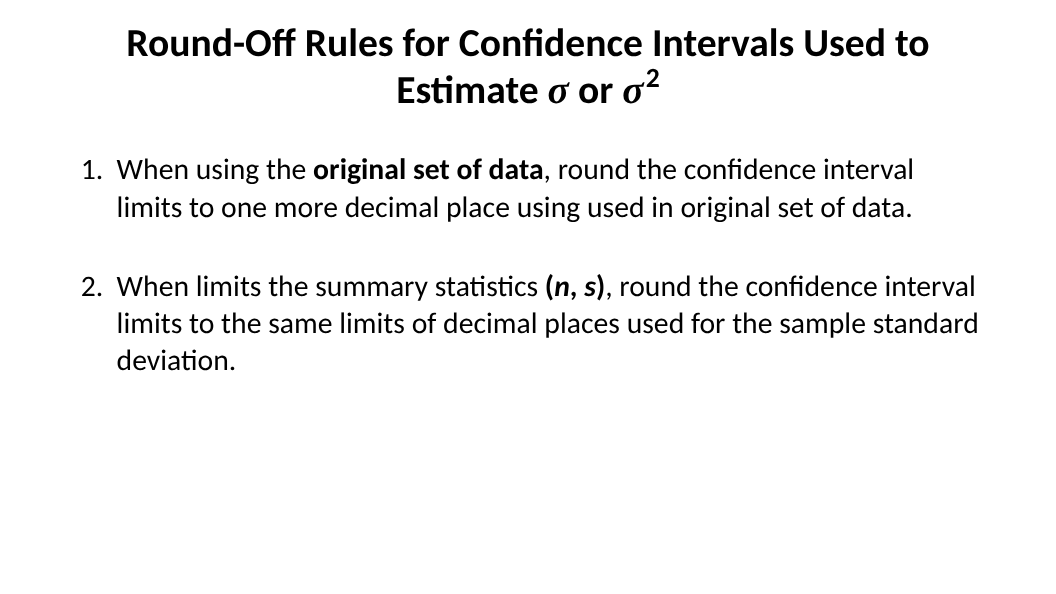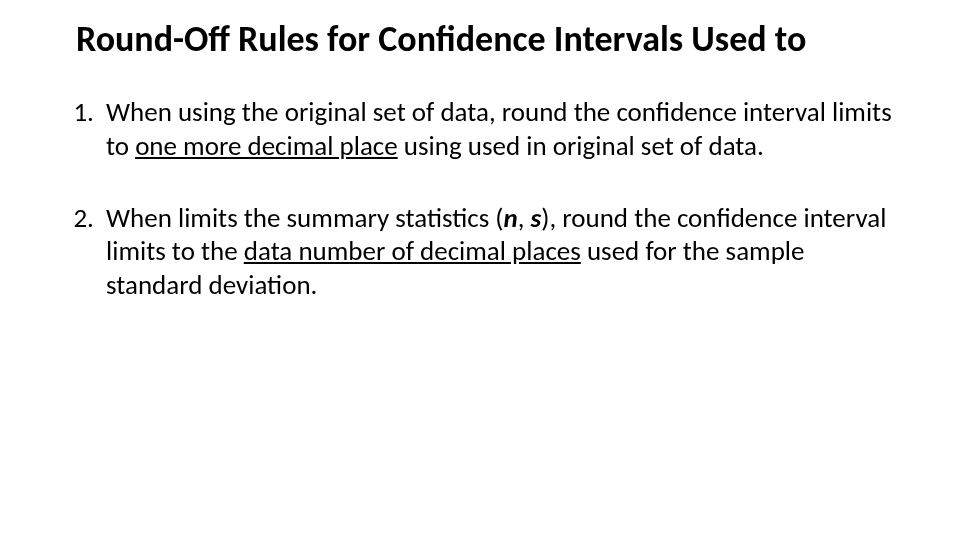--- a/index.html
+++ b/index.html
@@ -11,21 +11,21 @@
     font-family: Calibri, "Segoe UI", Arial, sans-serif;
     color: #000000;
   }
   .slide {
     width: 960px;
     height: 540px;
     box-sizing: border-box;
     padding: 18px 36px 0 36px;
   }
   .title {
-    text-align: left;
+    text-align: center;
     font-weight: 700;
     font-size: 36px;
     line-height: 1.2;
     margin: 0 40px 34px 40px;
   }
   .title .row1 { display: block; }
   .title .row2 { display: block; }
   .sigma {
     font-family: "Times New Roman", Times, serif;
     font-style: italic;
@@ -45,35 +45,38 @@
     list-style: decimal;
     margin: 0;
     padding: 0 30px 0 64px;
     font-size: 27px;
     line-height: 1.25;
   }
   ol.rules li {
     margin-bottom: 38px;
     padding-left: 6px;
   }
-  .b { font-weight: 400; }
-  .u { text-decoration: underline; }
+  .b { font-weight: 700; }
+  .u { }
   .bi { font-weight: 700; font-style: italic; }
 </style>
 </head>
 <body>
 
 <div class="slide">
 
   <h1 class="title">
     <span class="row1">Round-Off Rules for Confidence Intervals Used to</span>
+    <span class="row2">
+      <span>Estimate </span><span class="sigma">σ</span><span> or </span><span class="sigma">σ</span><span class="sup2">2</span>
+    </span>
   </h1>
 
   <ol class="rules">
     <li>
       <span>When using the </span><span class="b">original set of data</span><span>, round the confidence interval limits to </span><span class="u">one more decimal place</span><span> using used in original set of data.</span>
     </li>
     <li>
-      <span>When limits the summary statistics </span><span class="b">(</span><span class="bi">n</span><span class="b">, </span><span class="bi">s</span><span class="b">)</span><span>, round the confidence interval limits to the </span><span class="u">data number of decimal places</span><span> used for the sample standard deviation.</span>
+      <span>When limits the summary statistics </span><span class="b">(</span><span class="bi">n</span><span class="b">, </span><span class="bi">s</span><span class="b">)</span><span>, round the confidence interval limits to the </span><span class="u">same limits of decimal places</span><span> used for the sample standard deviation.</span>
     </li>
   </ol>
 
 </div>
 
 </body></html>

